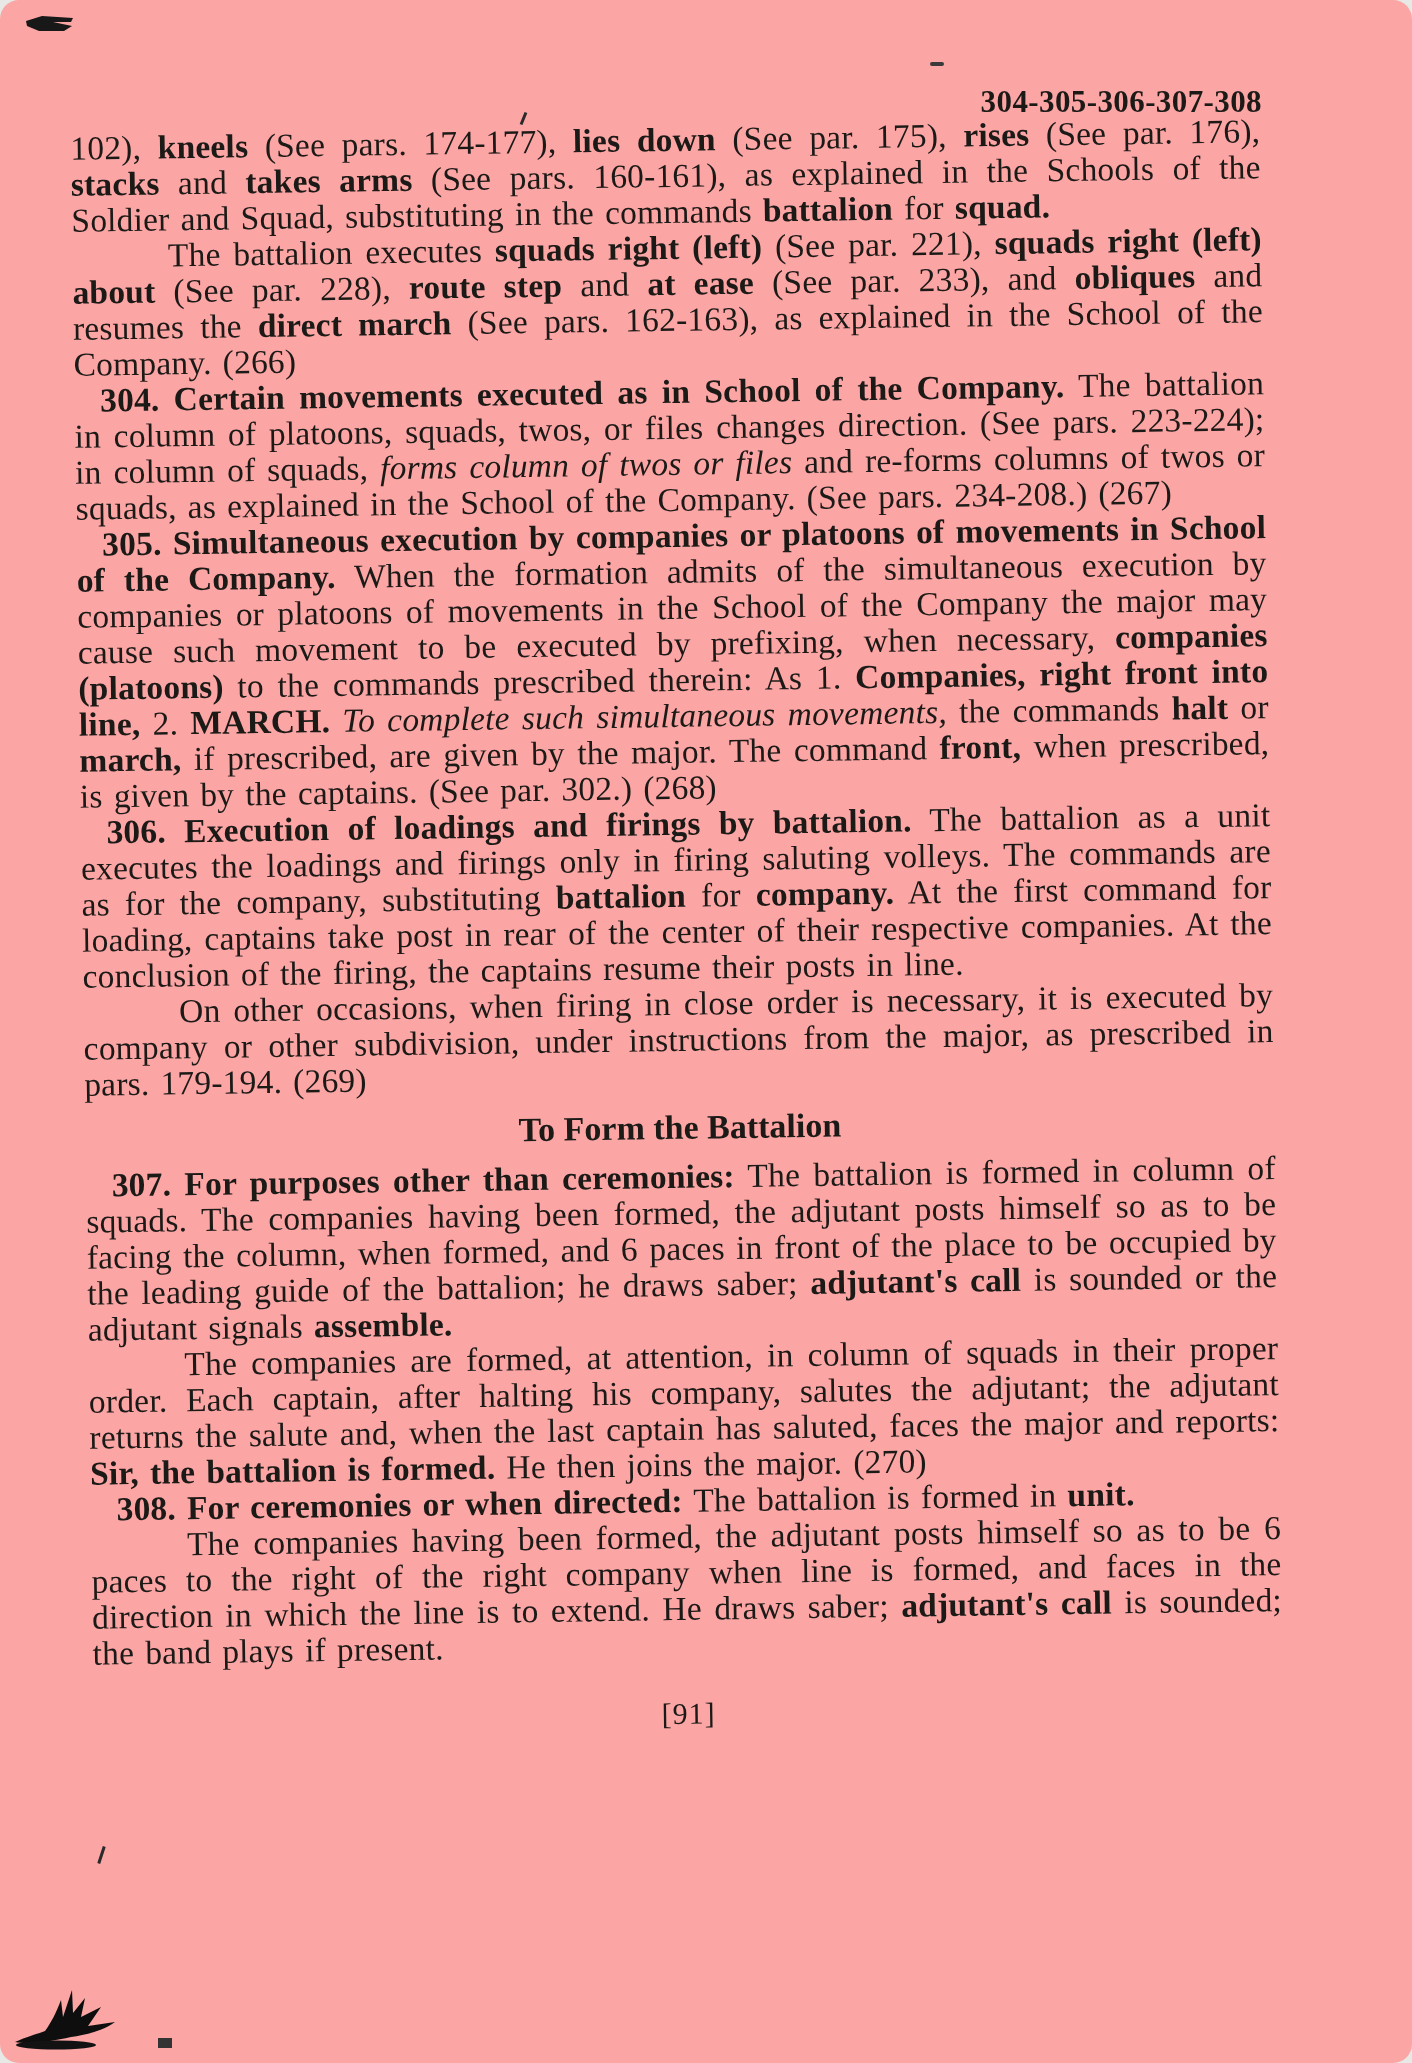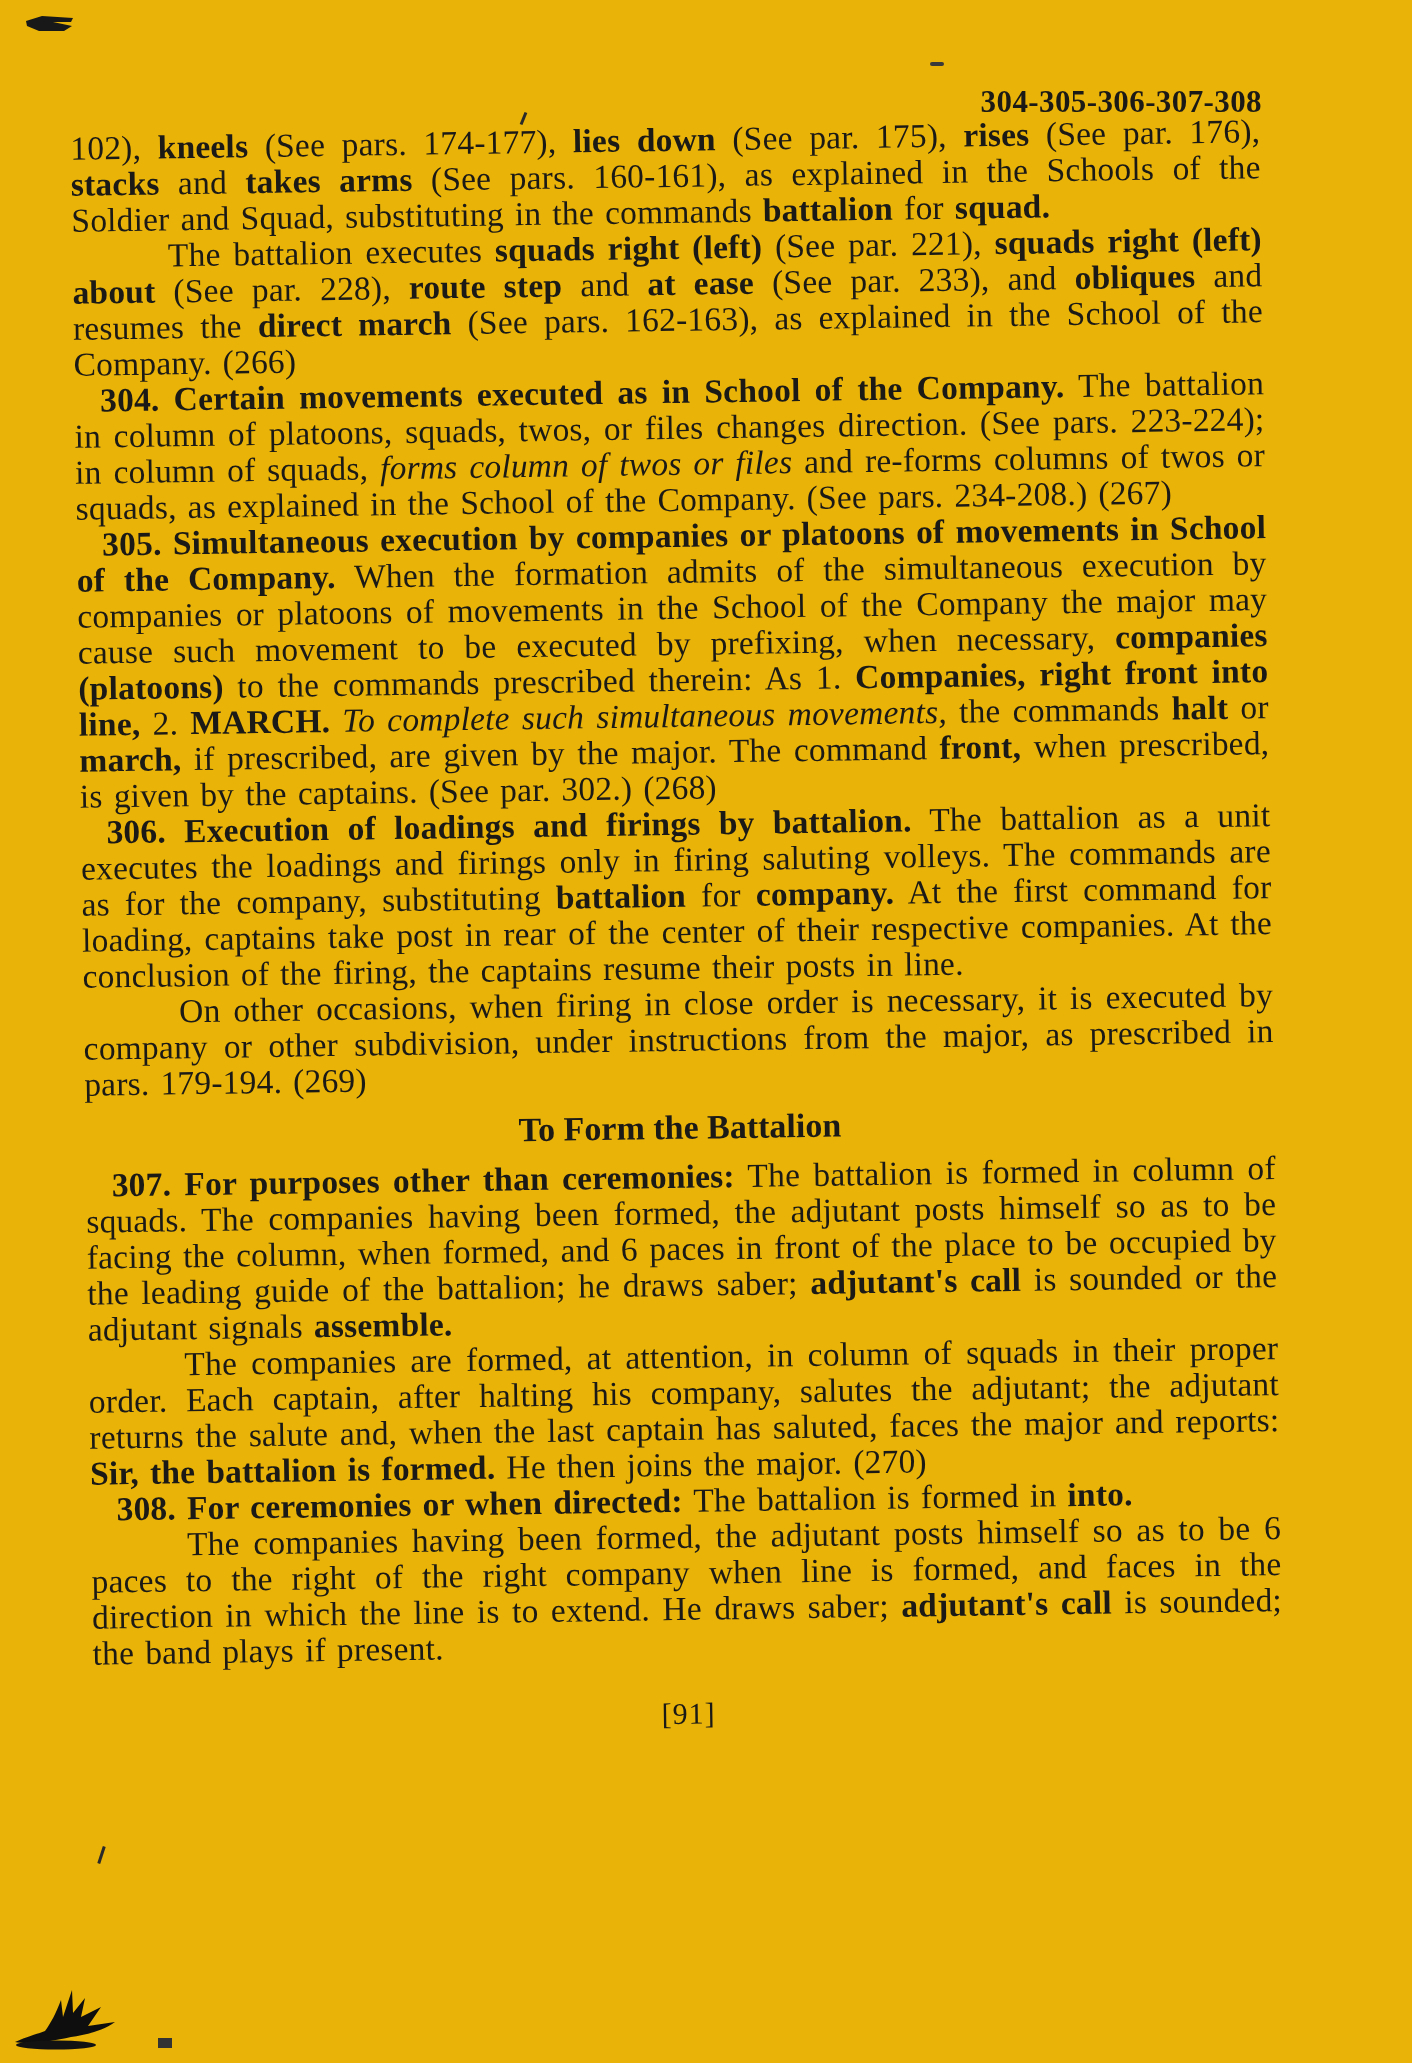--- a/index.html
+++ b/index.html
@@ -1,19 +1,19 @@
 <!DOCTYPE html>
 <html><head>
 <meta charset="utf-8">
 <style>
   * { margin:0; padding:0; box-sizing:border-box; }
   html,body { background:#e8e8e6; }
   body { width:1412px; height:2063px; position:relative; overflow:hidden;
          font-family:"Liberation Serif","DejaVu Serif",serif; }
-  .page { position:absolute; inset:0; background:#eab308; color:#1c1a17; }
+  .page { position:absolute; inset:0; background:#fca5a5; color:#1c1a17;border-radius:19px; }
 
   .page-header { position:absolute; top:84px; right:150px;
                  font-size:31px; font-weight:700; letter-spacing:0.4px; }
 
   .page-body { position:absolute; top:122px; left:70px; width:1190px;
                transform:rotate(-0.85deg); transform-origin:50% 0%; }
 
   .para { font-size:33.5px; line-height:36px; text-align:justify;
           word-spacing:2.5px; letter-spacing:0.2px; }
   .indent-none  { text-indent:0; }
@@ -42,21 +42,21 @@
     <div id="paras">
         <p class="para indent-none"><span>102), </span><span class="b">kneels</span><span> (See pars. 174-177), </span><span class="b">lies down</span><span> (See par. 175), </span><span class="b">rises</span><span> (See par. 176), </span><span class="b">stacks</span><span> and </span><span class="b">takes arms</span><span> (See pars. 160-161), as explained in the Schools of the Soldier and Squad, substituting in the commands </span><span class="b">battalion</span><span> for </span><span class="b">squad.</span></p>
         <p class="para indent-large"><span>The battalion executes </span><span class="b">squads right (left)</span><span> (See par. 221), </span><span class="b">squads right (left) about</span><span> (See par. 228), </span><span class="b">route step</span><span> and </span><span class="b">at ease</span><span> (See par. 233), and </span><span class="b">obliques</span><span> and resumes the </span><span class="b">direct march</span><span> (See pars. 162-163), as explained in the School of the Company.  (266)</span></p>
         <p class="para indent-small"><span class="b">304.  Certain movements executed as in School of the Company.</span><span>  The battalion in column of platoons, squads, twos, or files changes direction.  (See pars. 223-224); in column of squads, </span><span class="i">forms column of twos or files</span><span> and re-forms columns of twos or squads, as explained in the School of the Company.  (See pars. 234-208.)  (267)</span></p>
         <p class="para indent-small"><span class="b">305.  Simultaneous execution by companies or platoons of movements in School of the Company.</span><span>  When the formation admits of the simultaneous execution by companies or platoons of movements in the School of the Company the major may cause such movement to be executed by prefixing, when necessary, </span><span class="b">companies (platoons)</span><span> to the commands prescribed therein:  As 1.  </span><span class="b">Companies, right front into line,</span><span> 2.  </span><span class="b">MARCH.</span><span>  </span><span class="i">To complete such simultaneous movements,</span><span> the commands </span><span class="b">halt</span><span> or </span><span class="b">march,</span><span> if prescribed, are given by the major.  The command </span><span class="b">front,</span><span> when prescribed, is given by the captains.  (See par. 302.)  (268)</span></p>
         <p class="para indent-small"><span class="b">306.  Execution of loadings and firings by battalion.</span><span>  The battalion as a unit executes the loadings and firings only in firing saluting volleys.  The commands are as for the company, substituting </span><span class="b">battalion</span><span> for </span><span class="b">company.</span><span>  At the first command for loading, captains take post in rear of the center of their respective companies.  At the conclusion of the firing, the captains resume their posts in line.</span></p>
         <p class="para indent-large"><span>On other occasions, when firing in close order is necessary, it is executed by company or other subdivision, under instructions from the major, as prescribed in pars. 179-194.  (269)</span></p>
         <div class="section-heading">To Form the Battalion</div>
         <p class="para indent-small"><span class="b">307.  For purposes other than ceremonies:</span><span>  The battalion is formed in column of squads.  The companies having been formed, the adjutant posts himself so as to be facing the column, when formed, and 6 paces in front of the place to be occupied by the leading guide of the battalion; he draws saber; </span><span class="b">adjutant's call</span><span> is sounded or the adjutant signals </span><span class="b">assemble.</span></p>
         <p class="para indent-large"><span>The companies are formed, at attention, in column of squads in their proper order.  Each captain, after halting his company, salutes the adjutant; the adjutant returns the salute and, when the last captain has saluted, faces the major and reports:  </span><span class="b">Sir, the battalion is formed.</span><span>  He then joins the major.  (270)</span></p>
-        <p class="para indent-small"><span class="b">308.  For ceremonies or when directed:</span><span>  The battalion is formed in </span><span class="b">into.</span></p>
+        <p class="para indent-small"><span class="b">308.  For ceremonies or when directed:</span><span>  The battalion is formed in </span><span class="b">unit.</span></p>
         <p class="para indent-large"><span>The companies having been formed, the adjutant posts himself so as to be 6 paces to the right of the right company when line is formed, and faces in the direction in which the line is to extend.  He draws saber; </span><span class="b">adjutant's call</span><span> is sounded; the band plays if present.</span></p>
       </div>
     <div class="page-number">[91]</div>
   </div>
 
   <svg class="art" style="top:14px;left:26px;width:48px;height:20px" viewBox="0 0 48 20" preserveAspectRatio="none">
     <path d="M0 7 L16 2 L47 4 L45 8 L27 8 L46 12 L38 17 L13 17 L1 12 Z" fill="#181818"></path>
   </svg>
 
   <div class="art" style="top:62px;left:930px;width:14px;height:4px;background:#3a3a3a;border-radius:2px"></div>

